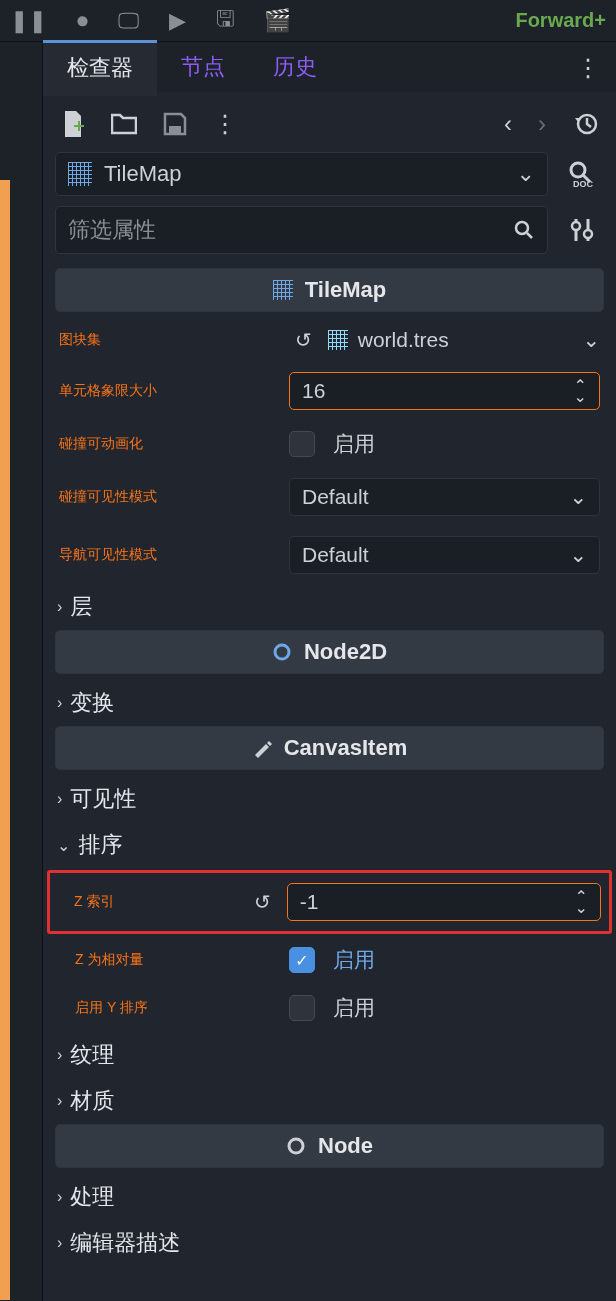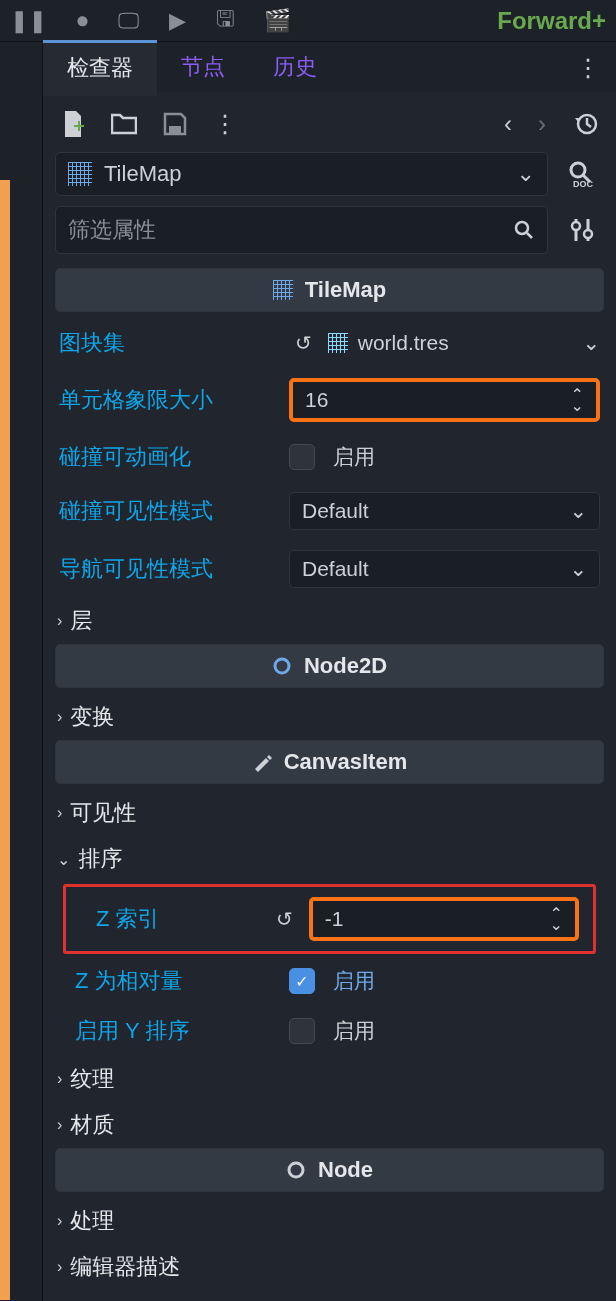--- a/index.html
+++ b/index.html
@@ -28,21 +28,21 @@
     align-items: center;
     padding: 0 10px;
     gap: 30px;
     border-bottom: 1px solid #0e1014;
   }
   .top-toolbar .ticon { color: #8a8f96; font-size: 22px; }
   .forward-label {
     margin-left: auto;
     color: #6aa84f;
     font-weight: bold;
-    font-size: 24px;
+    font-size: 20px;
   }
   .panel {
     position: absolute;
     left: 42px;
     top: 44px;
     right: 0;
     bottom: 0;
     background: #21262e;
     border-left: 1px solid #0e1014;
     display: flex;
@@ -144,22 +144,22 @@
     color: #e4e6e9;
   }
   .prop-row {
     display: flex;
     align-items: center;
     padding: 10px 16px;
     gap: 10px;
   }
   .prop-label {
     flex: 0 0 220px;
-    color: #0ea5e9;
-    font-size: 22px;
+    color: #f97316;
+    font-size: 14px;
   }
   .prop-value {
     flex: 1;
     display: flex;
     align-items: center;
     gap: 18px;
   }
   .reset-btn {
     color: #cdd0d4;
     font-size: 20px;
@@ -170,21 +170,21 @@
     flex: 1;
     display: flex;
     align-items: center;
     gap: 10px;
     font-size: 21px;
   }
   .res-pick .chev { margin-left: auto; }
   .spin {
     flex: 1;
     background: #1a1e25;
-    border: 4px solid #f97316;
+    border: 1px solid #f97316;
     border-radius: 5px;
     display: flex;
     align-items: center;
     padding: 6px 12px;
     font-size: 21px;
   }
   .spin .updown { margin-left: auto; color: #cdd0d4; font-size: 16px; line-height: 0.7; }
   .checkbox {
     width: 26px;
     height: 26px;
@@ -216,24 +216,24 @@
     align-items: center;
     padding: 8px 14px;
     gap: 8px;
     font-size: 22px;
     color: #e4e6e9;
     cursor: pointer;
   }
   .fold-row .arr { font-size: 16px; color: #cdd0d4; }
   .fold-row.sub { padding-left: 14px; }
   .highlight-box {
-    margin: 2px 20px;
+    margin: 2px 4px;
     border: 3px solid #e03030;
     border-radius: 3px;
-    padding: 6px 6px;
+    padding: 6px 0;
   }
   .grid-icon {
     display: inline-block;
     width: 20px;
     height: 20px;
     background-image:
       repeating-linear-gradient(#6fa8e8 0 1px, transparent 1px 4px),
       repeating-linear-gradient(90deg, #6fa8e8 0 1px, transparent 1px 4px);
     background-color: transparent;
   }

